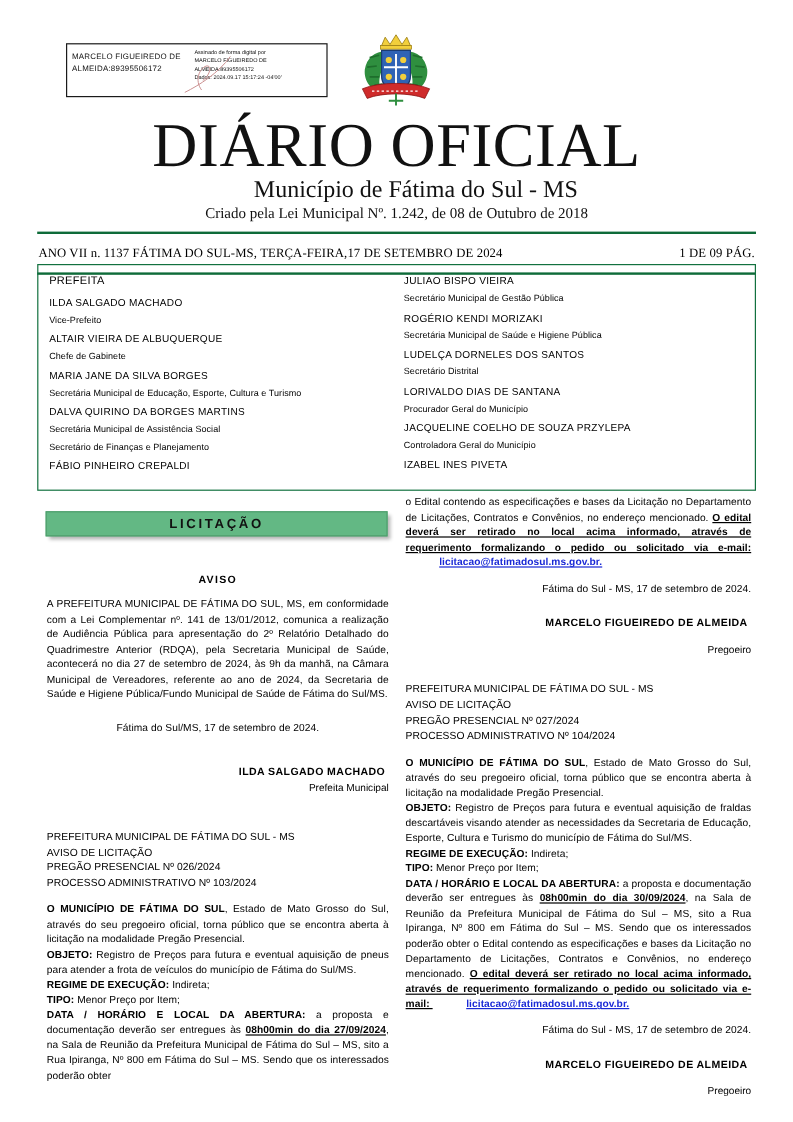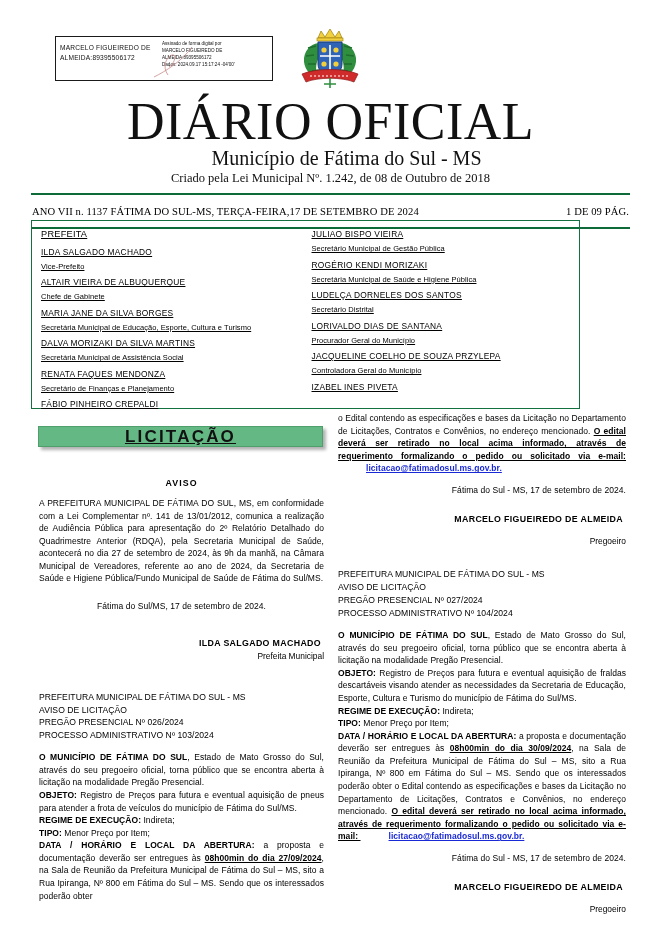--- a/index.html
+++ b/index.html
@@ -130,27 +130,26 @@
     letter-spacing: 0.1px;
     padding: 16px 1px;
     box-sizing: border-box;
   }
 
   
   .officials {
     position: absolute;
     left: 31px;
     top: 220px;
-    width: 549px;
+    width: 599px;
     height: 189px;
     border: 1.6px solid #12713f;
     box-sizing: border-box;
     display: flex;
     padding: 5px 0 0 0;
-    text-decoration: underline;
   }
   .officials-col {
     width: 50%;
     box-sizing: border-box;
     padding: 0 8px 0 9px;
   }
   .officials-col.right { padding-left: 6px; }
 
   .off-name {
     font-size: 8.4px;
@@ -179,26 +178,25 @@
   }
   .banner {
     width: 100%;
     height: 100%;
     background: #63b884;
     border: 1px solid #4f9f6d;
     box-sizing: border-box;
     display: flex;
     align-items: center;
     justify-content: center;
-    font-size: 17px;
+    font-size: 11px;
     font-weight: bold;
     letter-spacing: 2.2px;
     color: #111;
     box-shadow: 3px 3px 3px rgba(0,0,0,0.30);
-    text-decoration: underline;
   }
 
   
   .col-left {
     position: absolute;
     left: 39px;
     top: 478px;
     width: 285px;
   }
   .col-right {
@@ -319,23 +317,22 @@
 
   <div class="officials">
     <div class="officials-col left">
       <div class="off-name smallcaps">PREFEITA</div>
       <div class="off-name">ILDA SALGADO MACHADO</div>
       <div class="off-role">Vice-Prefeito</div>
       <div class="off-name">ALTAIR VIEIRA DE ALBUQUERQUE</div>
       <div class="off-role">Chefe de Gabinete</div>
       <div class="off-name">MARIA JANE DA SILVA BORGES</div>
       <div class="off-role">Secretária Municipal de Educação, Esporte, Cultura e Turismo</div>
-      <div class="off-name">DALVA MORIZAKI DA SILVA MARTINS</div>
+      <div class="off-name">DALVA QUIRINO DA BORGES MARTINS</div>
       <div class="off-role">Secretária Municipal de Assistência Social</div>
-      <div class="off-name">RENATA FAQUES MENDONZA</div>
       <div class="off-role">Secretário de Finanças e Planejamento</div>
       <div class="off-name">FÁBIO PINHEIRO CREPALDI</div>
     </div>
     <div class="officials-col right">
       <div class="off-name">JULIAO BISPO VIEIRA</div>
       <div class="off-role">Secretário Municipal de Gestão Pública</div>
       <div class="off-name">ROGÉRIO KENDI MORIZAKI</div>
       <div class="off-role">Secretária Municipal de Saúde e Higiene Pública</div>
       <div class="off-name">LUDELÇA DORNELES DOS SANTOS</div>
       <div class="off-role">Secretário Distrital</div>

